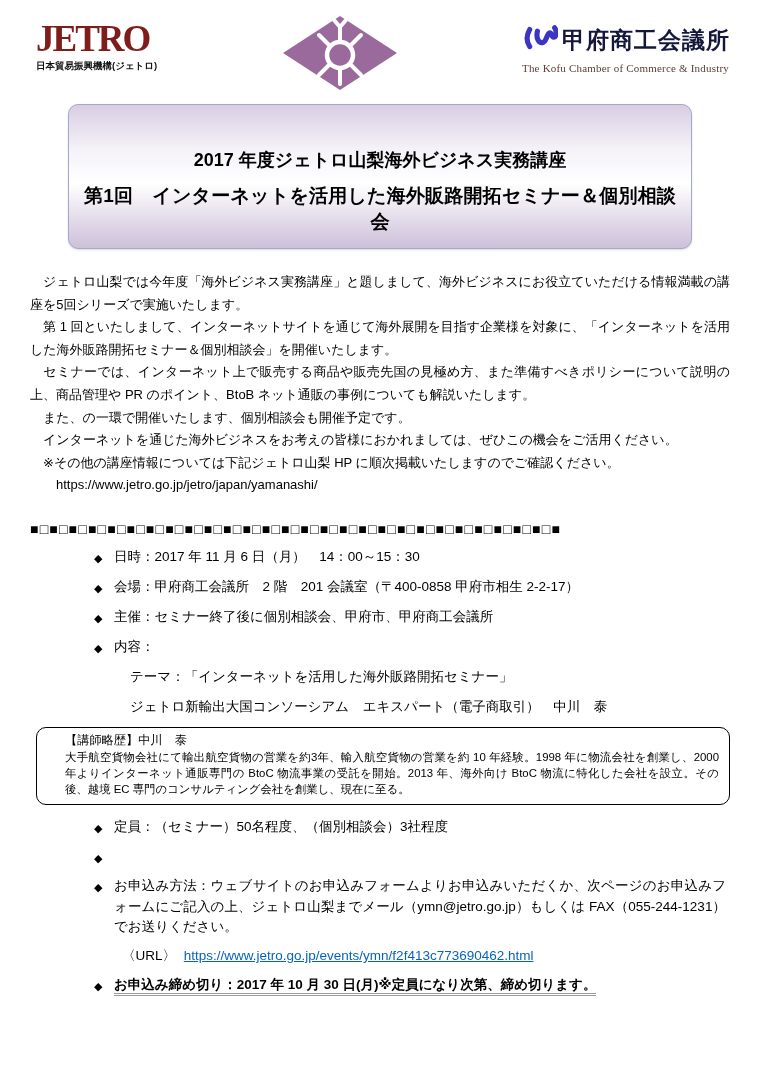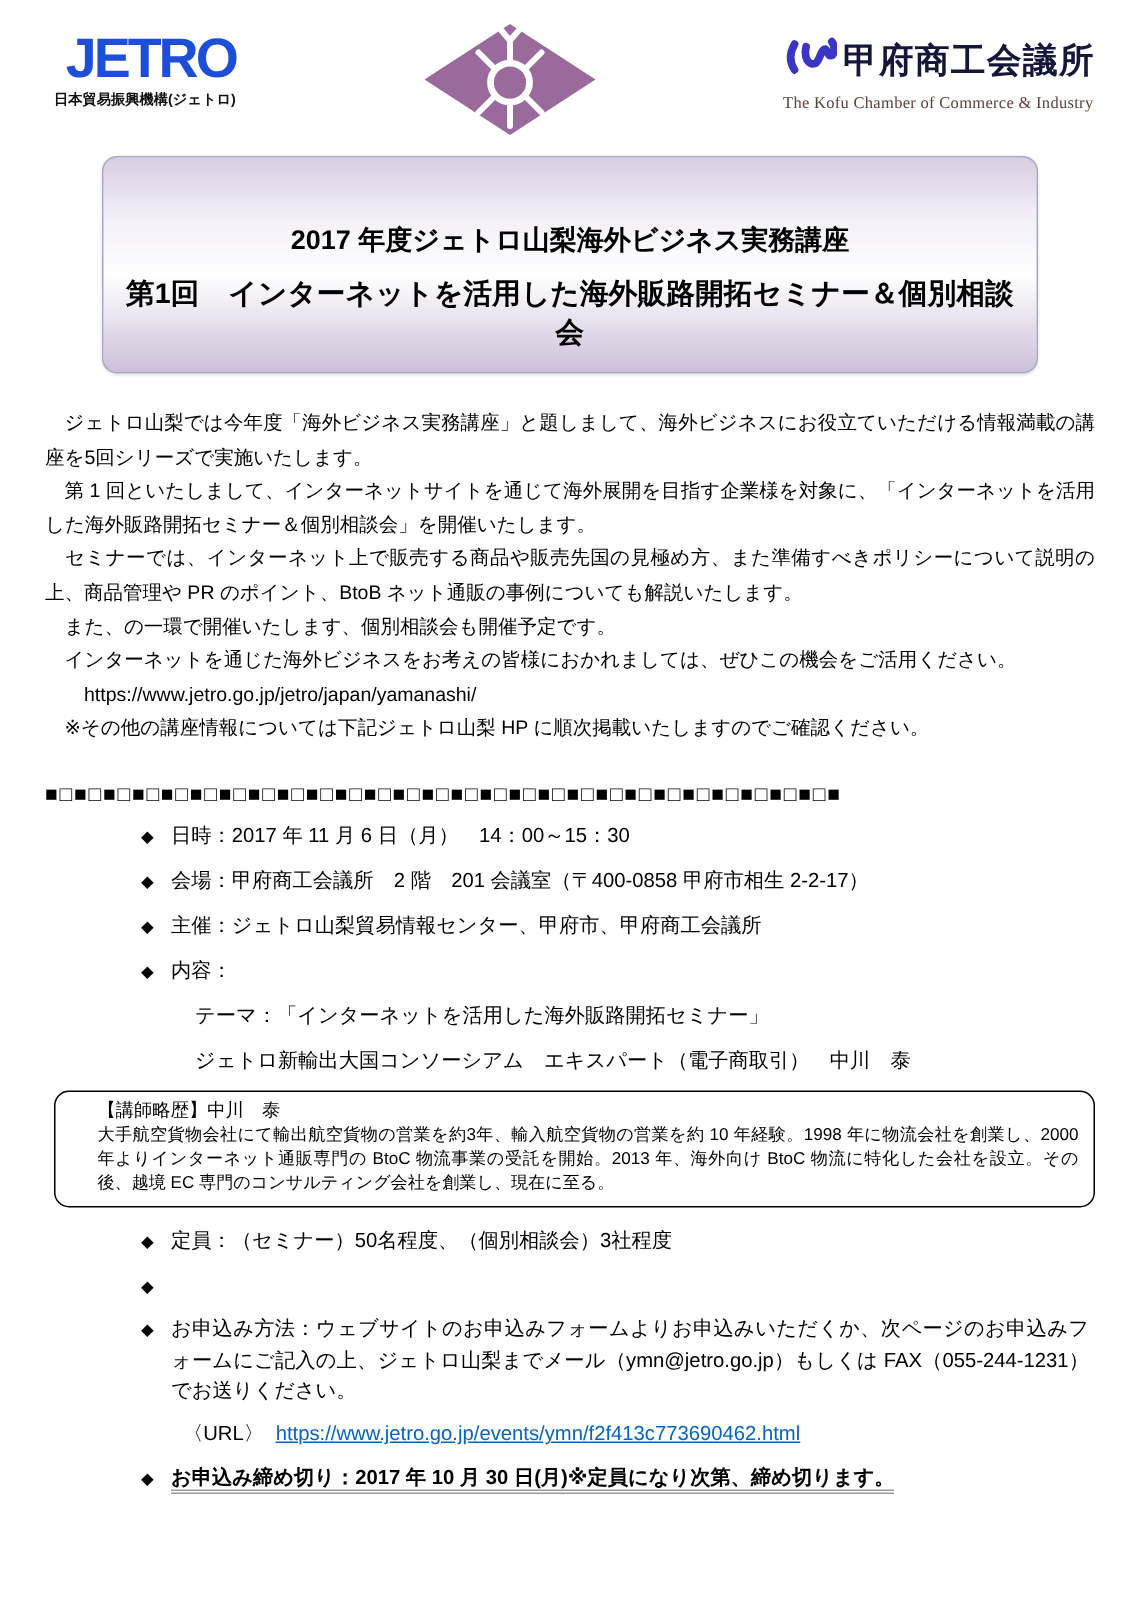--- a/index.html
+++ b/index.html
@@ -3,22 +3,22 @@
 <meta charset="utf-8">
 <style>
   html,body{margin:0;padding:0;background:#ffffff;}
   body{width:760px;font-family:"Liberation Sans","DejaVu Sans",sans-serif;color:#000;}
   .page{position:relative;width:760px;height:1074px;box-sizing:border-box;
         padding:12px 30px 0 30px;overflow:hidden;background:#fff;}
 
   
   .header{display:flex;justify-content:space-between;align-items:flex-start;height:84px;}
   .jetro{padding-top:8px;padding-left:6px;}
-  .jetro-text{font-family:Liberation Sans, sans-serif;font-weight:bold;
-              font-size:37px;line-height:1;letter-spacing:-2px;color:#1d4ed8;text-align:right;}
+  .jetro-text{font-family:Liberation Serif, serif;font-weight:bold;
+              font-size:37px;line-height:1;letter-spacing:-2px;color:#7f1d1d;}
   .jetro-sub{font-size:9.5px;font-weight:bold;margin-top:3px;letter-spacing:0px;color:#111;}
   .emblem{padding-top:2px;}
   .kofu{padding-top:10px;text-align:left;}
   .kofu-row{display:flex;align-items:center;gap:4px;}
   .kofu-name{font-size:23px;font-weight:bold;color:#14173a;letter-spacing:1px;}
   .kofu-sub{font-family:"Liberation Serif","DejaVu Serif",serif;font-size:11px;
             color:#5d4037;margin-top:4px;letter-spacing:0.2px;}
 
   
   .title-box{margin:8px 38px 0 38px;border:1.5px solid #a2aac6;border-radius:10px;
@@ -107,38 +107,38 @@
     <div class="title-line1">2017 年度ジェトロ山梨海外ビジネス実務講座</div>
     <div class="title-line2">第1回　インターネットを活用した海外販路開拓セミナー＆個別相談会</div>
   </section>
 
   <section class="intro">
     <p>　ジェトロ山梨では今年度「海外ビジネス実務講座」と題しまして、海外ビジネスにお役立ていただける情報満載の講座を5回シリーズで実施いたします。</p>
     <p>　第 1 回といたしまして、インターネットサイトを通じて海外展開を目指す企業様を対象に、「インターネットを活用した海外販路開拓セミナー＆個別相談会」を開催いたします。</p>
     <p>　セミナーでは、インターネット上で販売する商品や販売先国の見極め方、また準備すべきポリシーについて説明の上、商品管理や PR のポイント、BtoB ネット通販の事例についても解説いたします。</p>
     <p>　また、の一環で開催いたします、個別相談会も開催予定です。</p>
     <p>　インターネットを通じた海外ビジネスをお考えの皆様におかれましては、ぜひこの機会をご活用ください。</p>
+    <p>　※その他の講座情報については下記ジェトロ山梨 HP に順次掲載いたしますのでご確認ください。</p>
     <p>　　https://www.jetro.go.jp/jetro/japan/yamanashi/</p>
-    <p>　※その他の講座情報については下記ジェトロ山梨 HP に順次掲載いたしますのでご確認ください。</p>
   </section>
 
   <div class="divider">■□■□■□■□■□■□■□■□■□■□■□■□■□■□■□■□■□■□■□■□■□■□■□■□■□■□■□■</div>
 
   <section>
     <div class="row">
       <span class="bullet">◆</span>
       <span class="txt">日時：2017 年 11 月 6 日（月）　14：00～15：30</span>
     </div>
     <div class="row">
       <span class="bullet">◆</span>
       <span class="txt">会場：甲府商工会議所　2 階　201 会議室（〒400-0858 甲府市相生 2-2-17）</span>
     </div>
     <div class="row">
       <span class="bullet">◆</span>
-      <span class="txt">主催：ジェトロ山梨貿易情報センター、甲府市、甲府商工会議所</span>
+      <span class="txt">主催：セミナー終了後に個別相談会、甲府市、甲府商工会議所</span>
     </div>
     <div class="row">
       <span class="bullet">◆</span>
       <span class="txt">内容：</span>
     </div>
     <div class="subline">テーマ：「インターネットを活用した海外販路開拓セミナー」</div>
     <div class="subline">ジェトロ新輸出大国コンソーシアム　エキスパート（電子商取引）　中川　泰</div>
   </section>
 
   <section class="bio-box">

